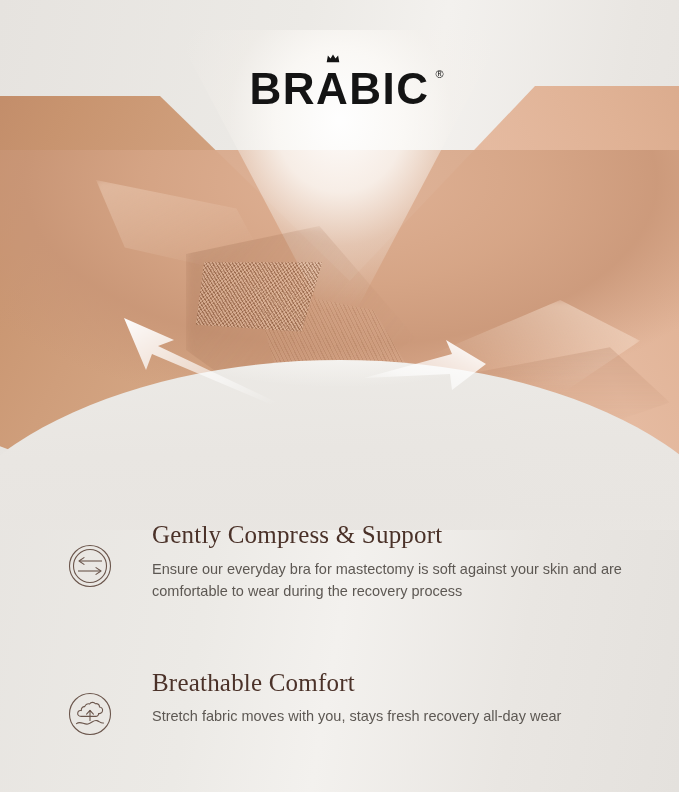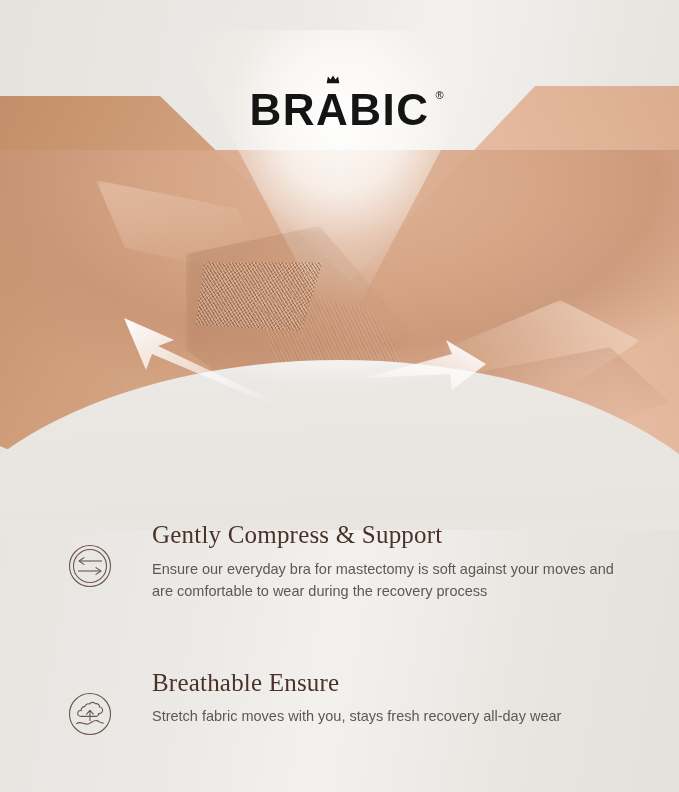--- a/index.html
+++ b/index.html
@@ -20,21 +20,21 @@
     height: 792px;
     overflow: hidden;
     background:
       radial-gradient(ellipse 420px 300px at 52% 46%, #fbfaf8 0%, rgba(251,250,248,0) 62%),
       linear-gradient(100deg, #e6e3df 0%, #eceae6 38%, #f3f1ee 55%, #e9e6e2 78%, #e4e1dd 100%);
   }
 
   
   .logo-wrap {
     position: absolute;
-    top: 88px;
+    top: 67px;
     left: 0;
     width: 679px;
     text-align: center;
     z-index: 40;
   }
   .logo {
     display: inline-block;
     position: relative;
     font-family: "Liberation Sans", sans-serif;
     font-size: 44px;
@@ -375,37 +375,37 @@
       <svg class="feature-icon" viewBox="0 0 48 48">
         <circle cx="24" cy="24" r="20.5" fill="none" stroke="#6b564c" stroke-width="1.1"></circle>
         <circle cx="24" cy="24" r="16.5" fill="none" stroke="#6b564c" stroke-width="1.1"></circle>
         <line x1="36" y1="19" x2="13.5" y2="19" stroke="#6b564c" stroke-width="1.1"></line>
         <polyline points="18,15.6 13,19 18,22.4" fill="none" stroke="#6b564c" stroke-width="1.1" stroke-linecap="round" stroke-linejoin="round"></polyline>
         <line x1="12" y1="29" x2="34.5" y2="29" stroke="#6b564c" stroke-width="1.1"></line>
         <polyline points="30,25.6 35,29 30,32.4" fill="none" stroke="#6b564c" stroke-width="1.1" stroke-linecap="round" stroke-linejoin="round"></polyline>
       </svg>
       <div class="feature-text">
         <h2 class="feature-title">Gently Compress &amp; Support</h2>
-        <p class="feature-desc">Ensure our everyday bra for mastectomy is soft against your moves and are comfortable to wear during the recovery process</p>
+        <p class="feature-desc">Ensure our everyday bra for mastectomy is soft against your skin and are comfortable to wear during the recovery process</p>
       </div>
     </div>
 
     <div class="feature">
       <svg class="feature-icon" viewBox="0 0 48 48">
         <circle cx="24" cy="24" r="20.5" fill="none" stroke="#6b564c" stroke-width="1.1"></circle>
         <path d="M15.2,26.4 C12.6,26.4 11.2,24.6 11.8,22.6 C12.3,20.9 14.1,20.2 15.3,20.6
                  C15.0,18.2 16.7,16.4 18.7,16.6 C19.4,14.3 21.6,13.2 23.6,14.0
                  C24.9,11.9 28.0,11.8 29.4,13.8 C31.5,13.2 33.6,14.7 33.5,17.0
                  C35.6,17.1 37.0,19.0 36.5,21.0 C36.1,22.8 34.3,23.9 32.6,23.5
                  C32.7,25.3 31.3,26.5 29.6,26.4 Z" fill="none" stroke="#6b564c" stroke-width="1.1" stroke-linejoin="round"></path>
         <line x1="24" y1="30.5" x2="24" y2="20.5" stroke="#6b564c" stroke-width="1.1" stroke-linecap="round"></line>
         <polyline points="20.6,24.2 24,20.4 27.4,24.2" fill="none" stroke="#6b564c" stroke-width="1.1" stroke-linecap="round" stroke-linejoin="round"></polyline>
         <path d="M10.5,33.6 C14.5,30.4 18.0,35.0 22.0,34.0 C26.0,33.0 27.5,29.6 31.0,30.6
                  C33.6,31.3 34.6,33.6 37.5,33.0" fill="none" stroke="#6b564c" stroke-width="1.1" stroke-linecap="round"></path>
       </svg>
       <div class="feature-text">
-        <h2 class="feature-title">Breathable Ensure</h2>
+        <h2 class="feature-title">Breathable Comfort</h2>
         <p class="feature-desc">Stretch fabric moves with you, stays fresh recovery all-day wear</p>
       </div>
     </div>
 
   </div>
 </div>
 
 </body></html>

